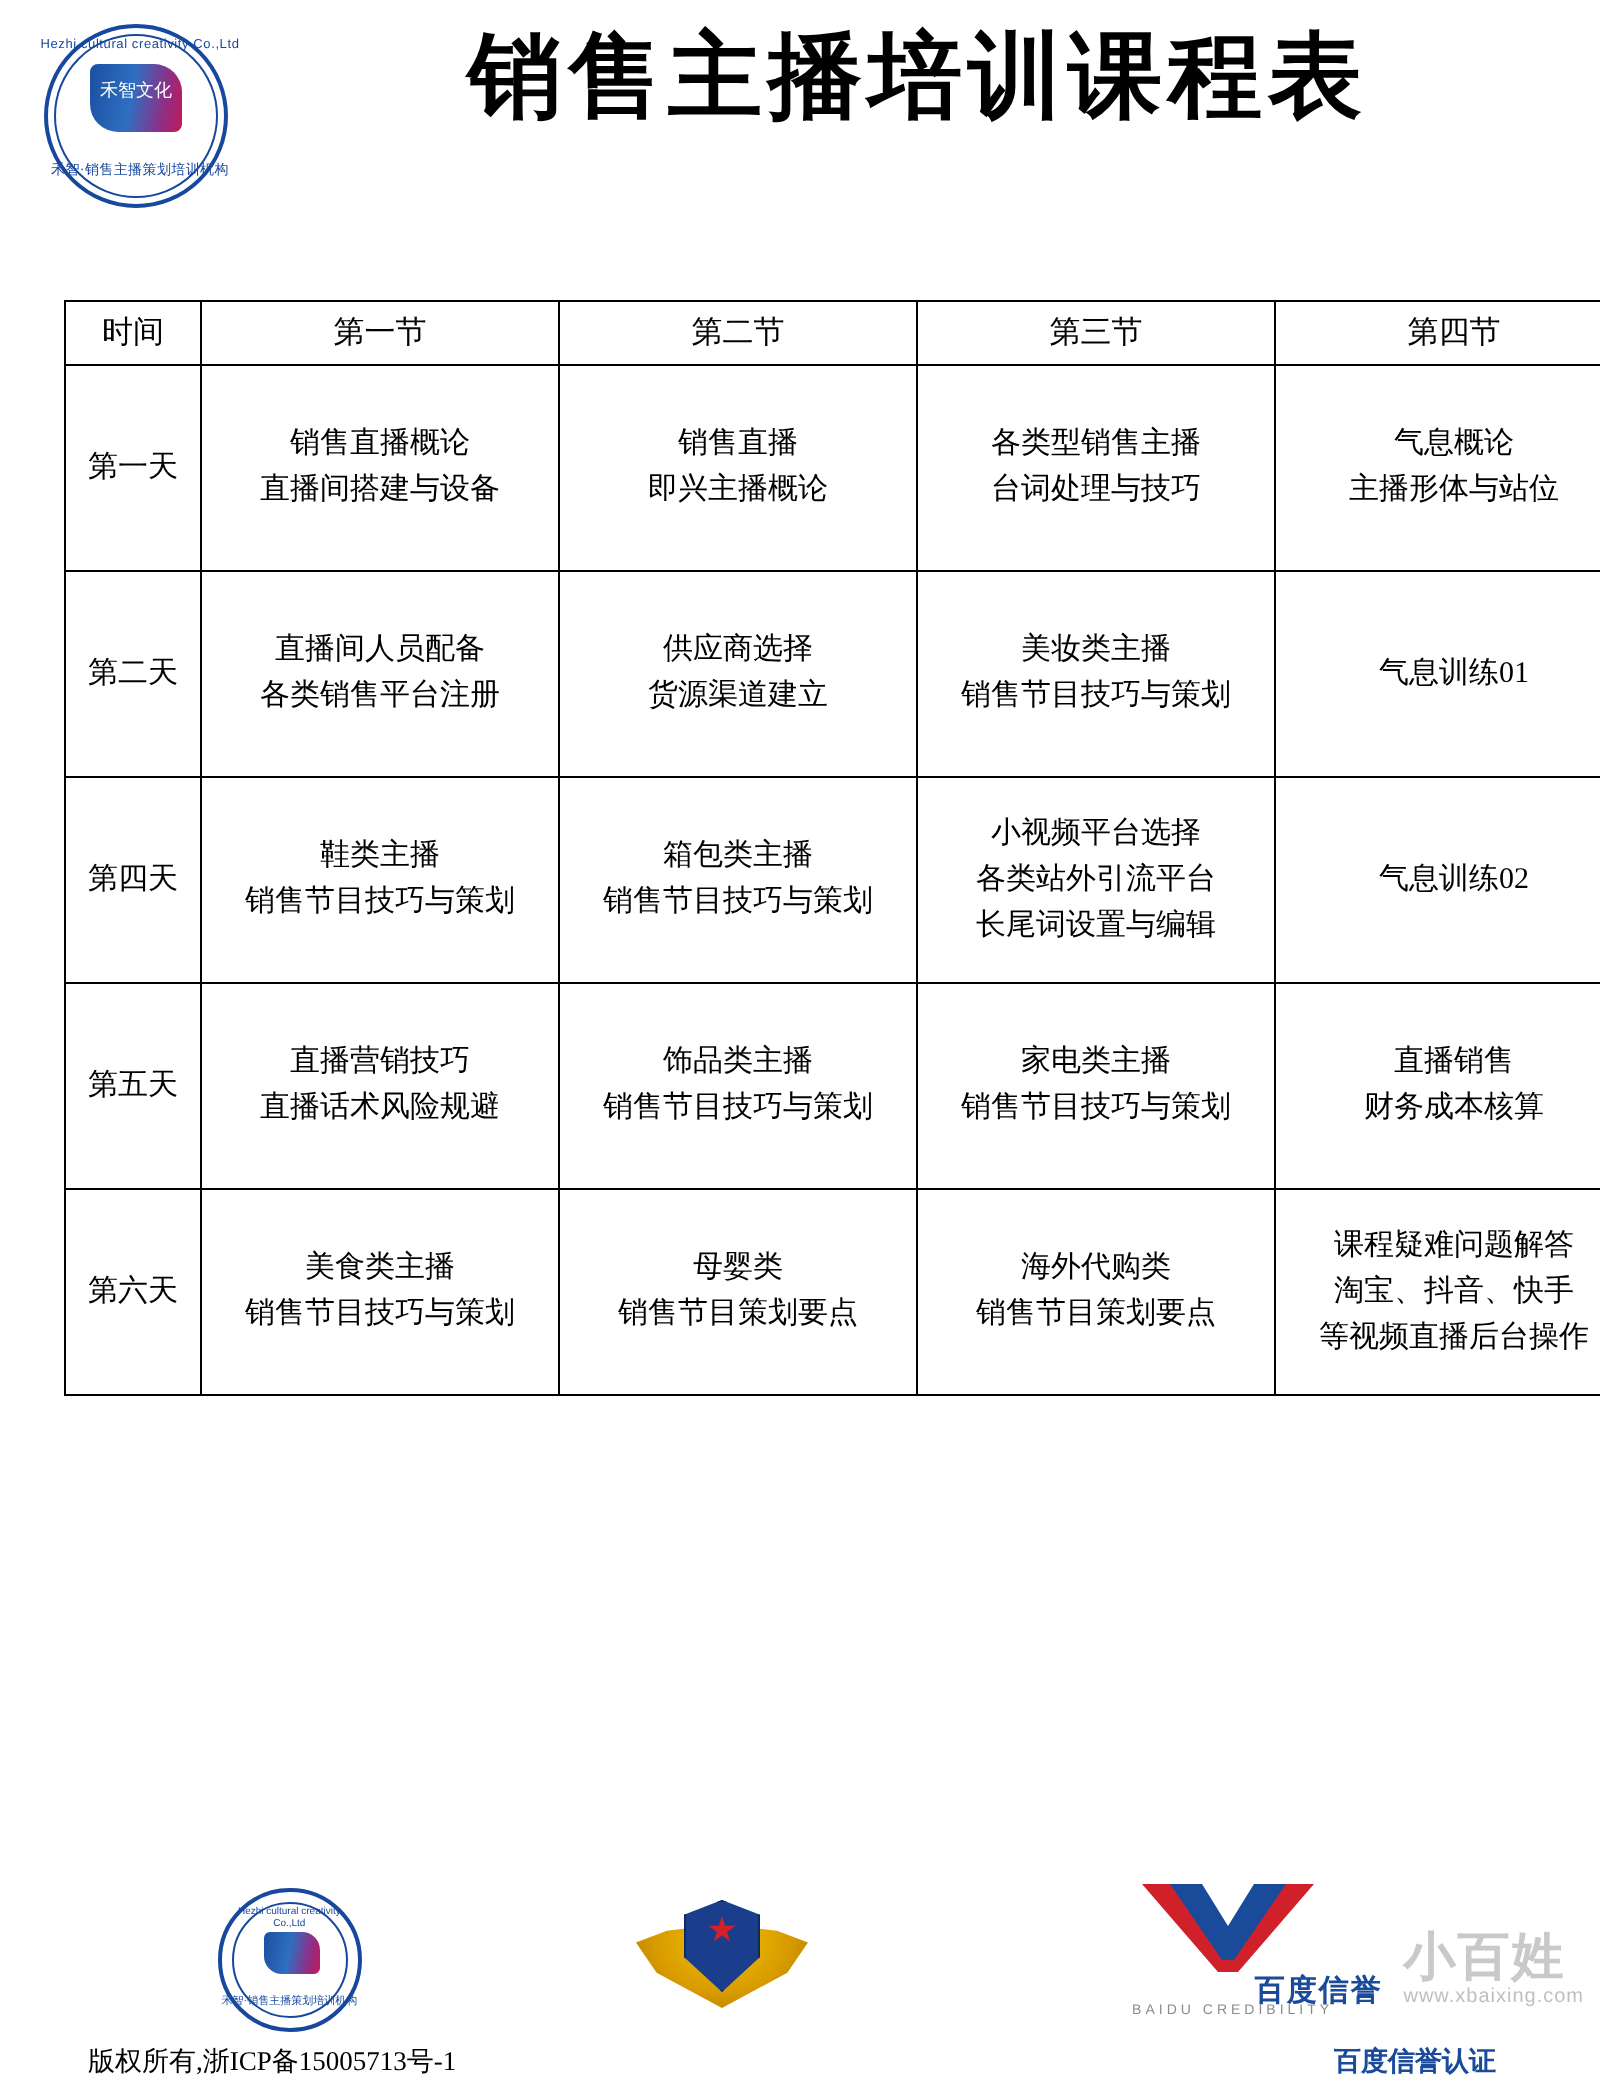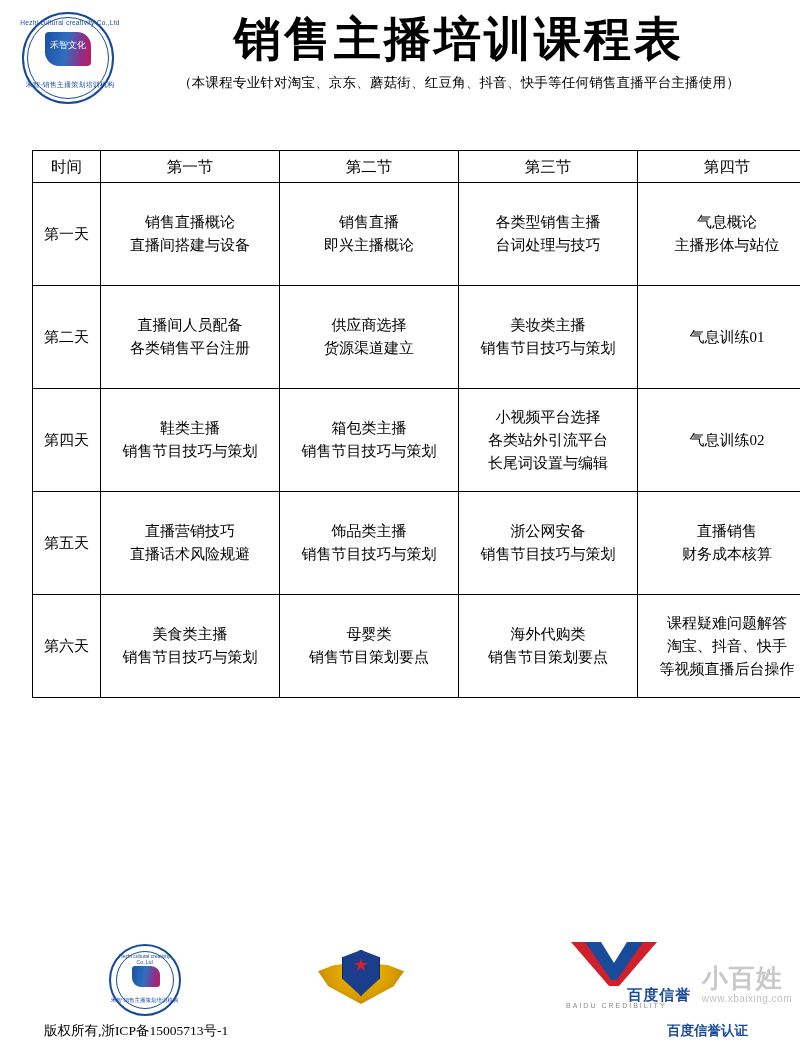--- a/index.html
+++ b/index.html
@@ -315,21 +315,20 @@
     <div class="logo-circle"></div>
     <div class="logo-ring"></div>
     <div class="logo-arc-top">Hezhi cultural creativity Co.,Ltd</div>
     <div class="logo-mark">
       <div class="logo-mark-txt">禾智文化</div>
     </div>
     <div class="logo-arc-bottom">禾智·销售主播策划培训机构</div>
   </div>
   <div class="title-block">
     <div class="main-title">销售主播培训课程表</div>
-    <div class="subtitle">（本课程专业针对淘宝、京东、蘑菇街、红豆角、抖音、快手等任何销售直播平台主播使用）</div>
   </div>
 </div>
 
 <div class="table-wrap">
   <table class="schedule">
     <colgroup>
       <col class="col-time">
       <col class="col-sec">
       <col class="col-sec">
       <col class="col-sec">
@@ -410,21 +409,21 @@
         <td>第五天</td>
         <td>
           <span class="cell-line">直播营销技巧</span>
           <span class="cell-line">直播话术风险规避</span>
         </td>
         <td>
           <span class="cell-line">饰品类主播</span>
           <span class="cell-line">销售节目技巧与策划</span>
         </td>
         <td>
-          <span class="cell-line">浙公网安备</span>
+          <span class="cell-line">家电类主播</span>
           <span class="cell-line">销售节目技巧与策划</span>
         </td>
         <td>
           <span class="cell-line">直播销售</span>
           <span class="cell-line">财务成本核算</span>
         </td>
       </tr>
 
       <tr class="body-row">
         <td>第六天</td>

